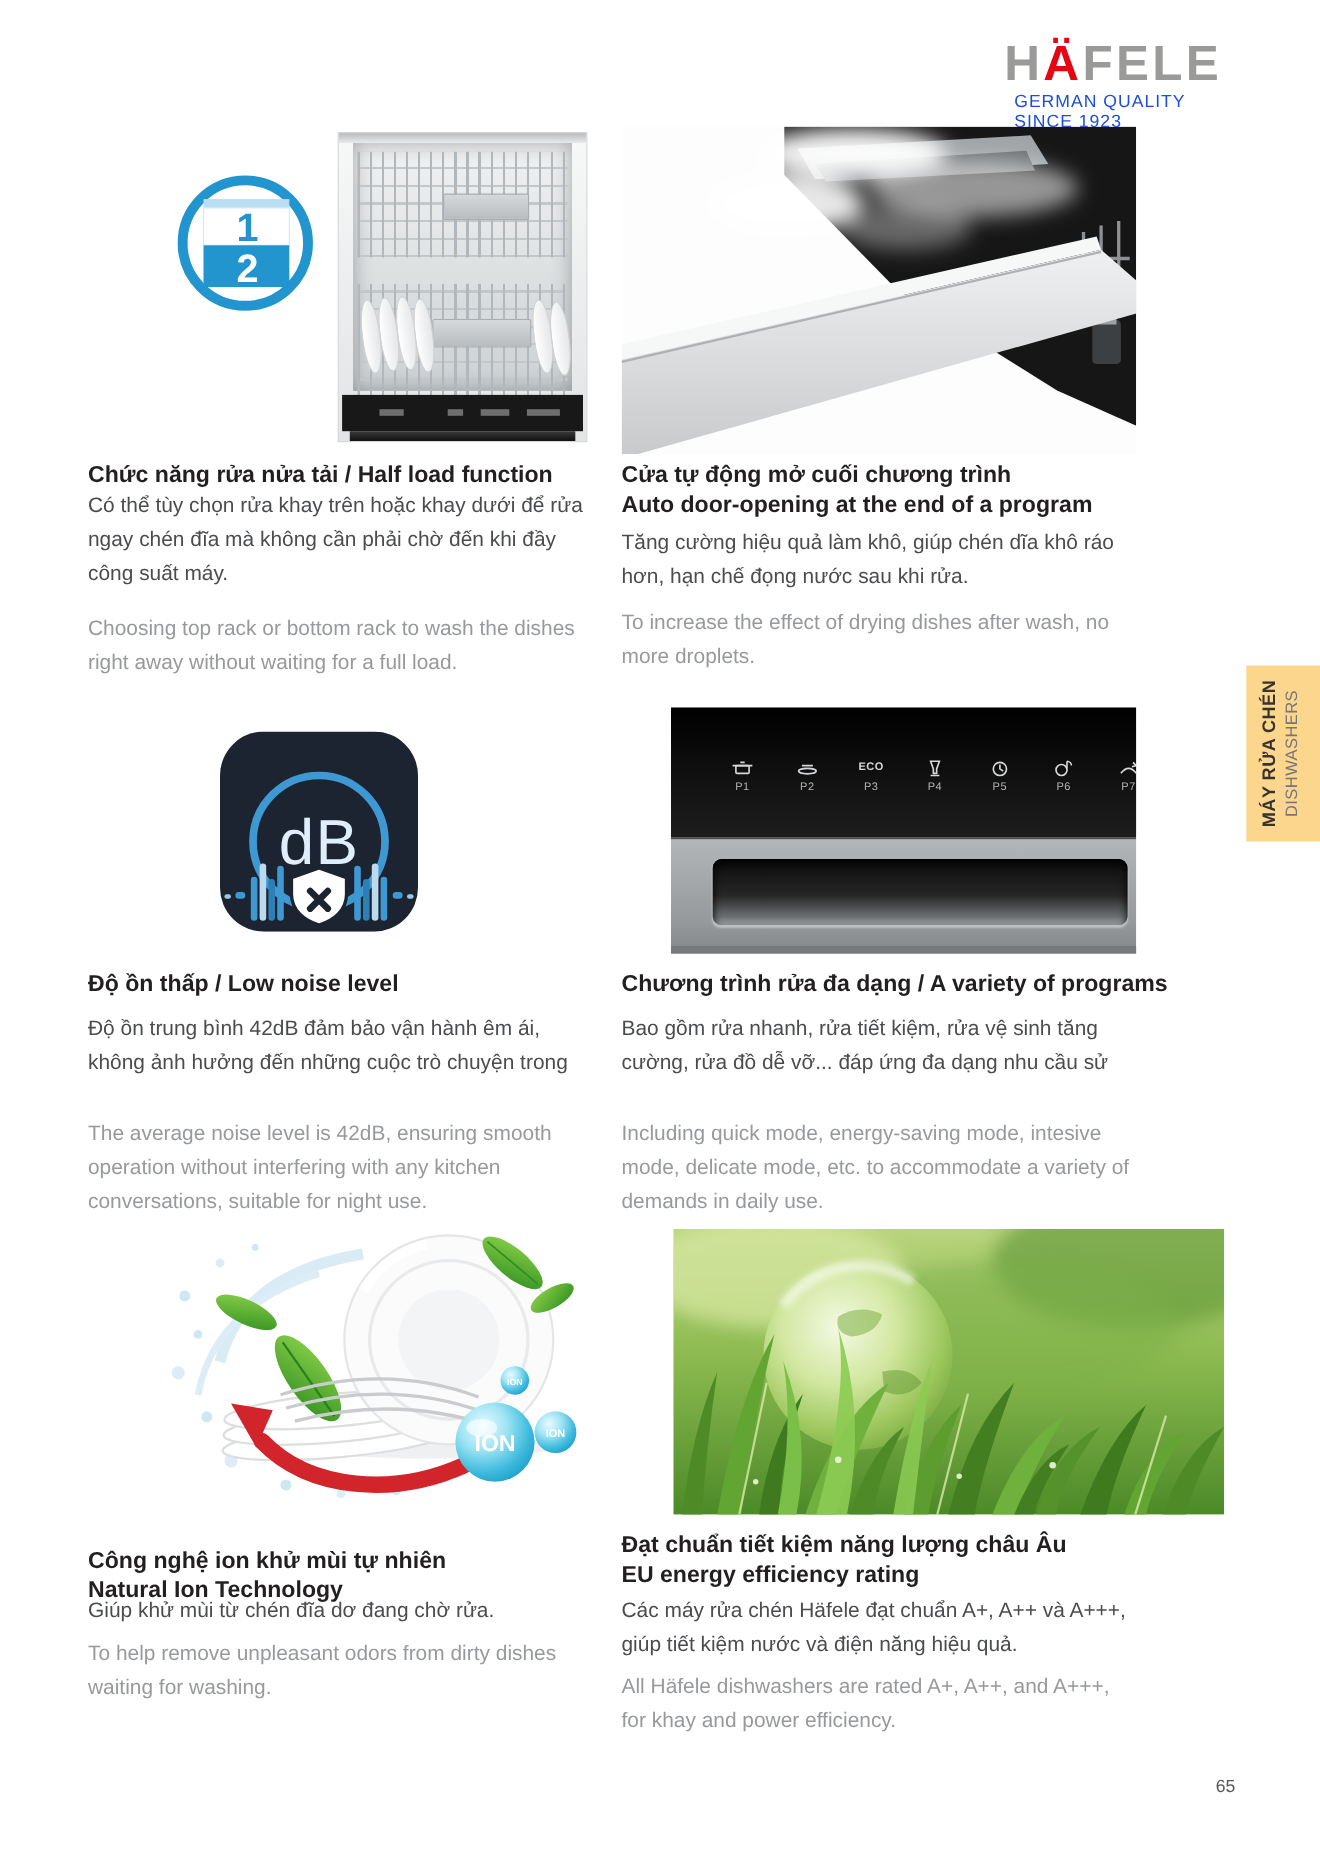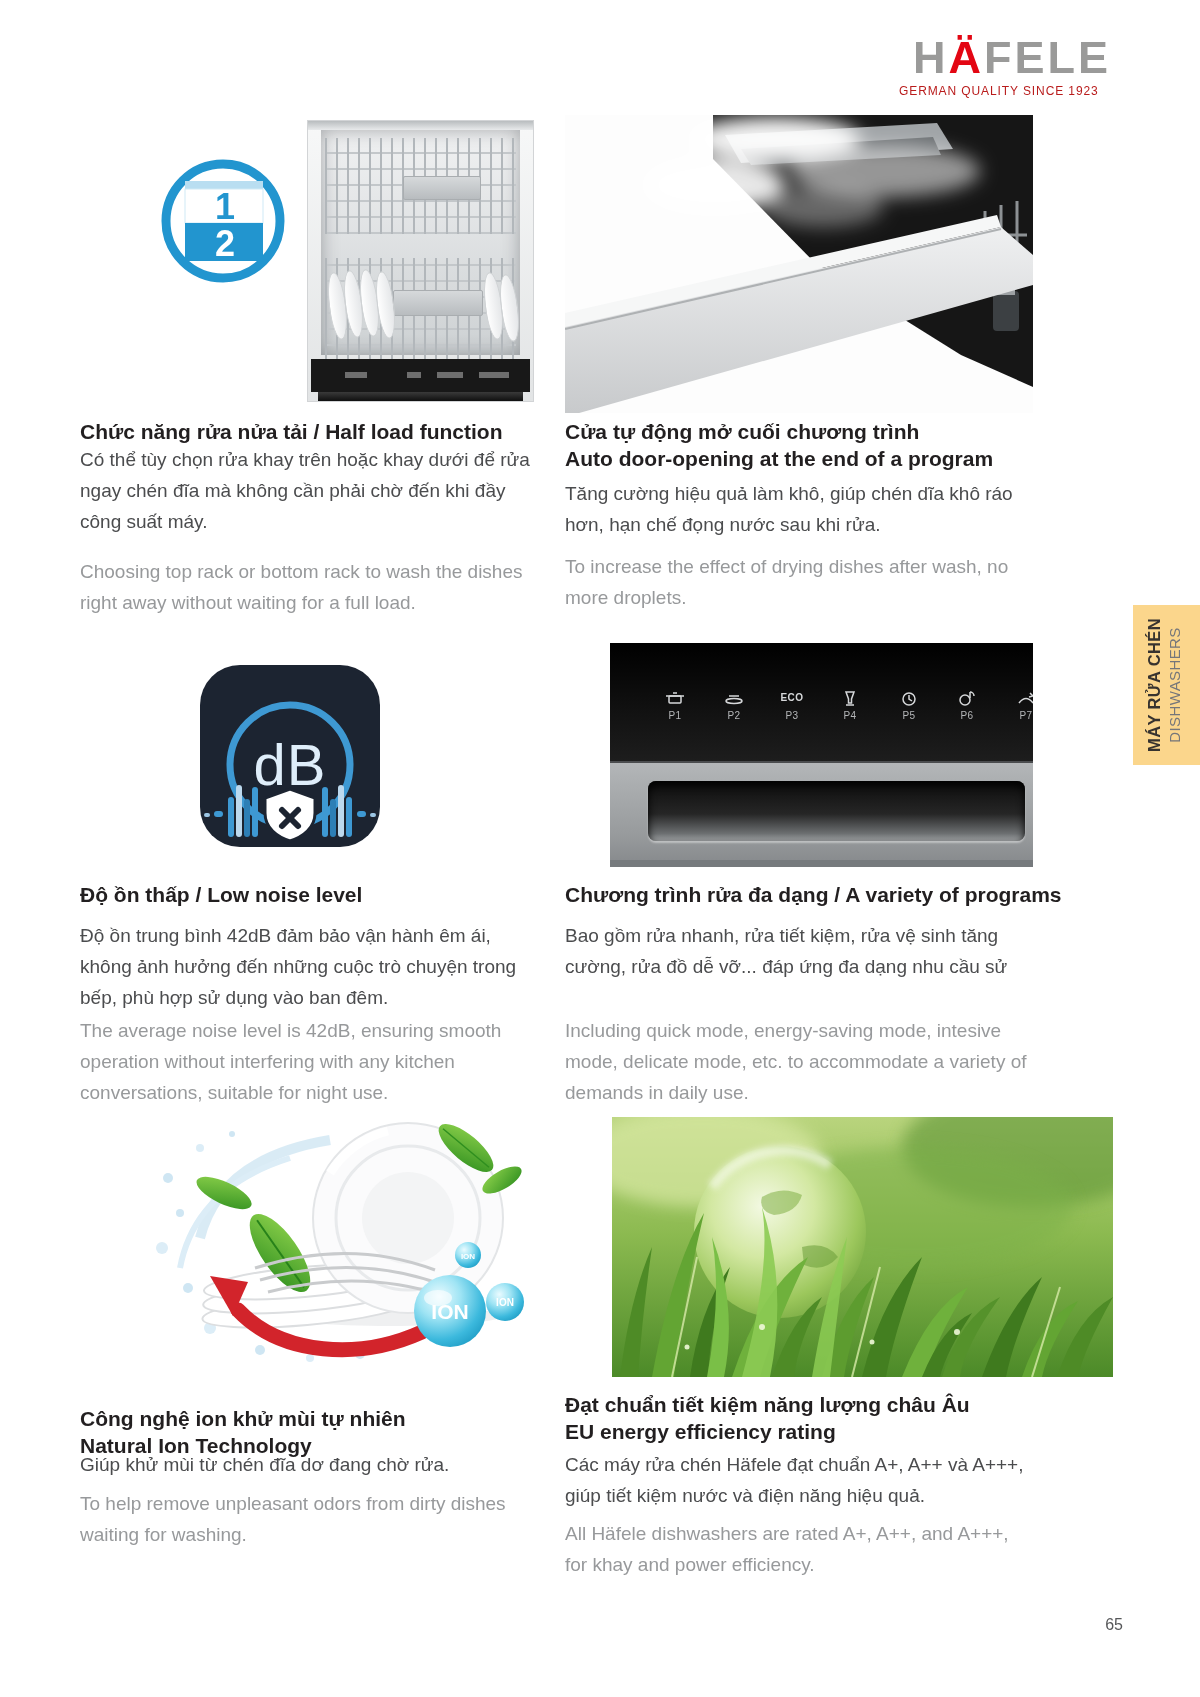--- a/index.html
+++ b/index.html
@@ -8,21 +8,21 @@
   .abs{position:absolute;}
   .line{white-space:nowrap;}
   .h{font-weight:700;font-size:21px;line-height:27px;color:#221f20;}
   .vi{font-size:19px;line-height:31px;color:#4b4c4e;}
   .en{font-size:19px;line-height:31px;color:#97999b;}
 
   
   .logo{left:913px;top:36px;width:200px;font-weight:700;font-size:45px;line-height:44px;
         letter-spacing:3px;color:#9a9a99;}
   .logo .um{color:#e30613;}
-  .tagline{left:899px;top:84px;width:210px;font-size:12px;letter-spacing:0.9px;color:#b91c1c;}
+  .tagline{left:922px;top:84px;width:210px;font-size:16px;letter-spacing:0.9px;color:#1d4ed8;}
 
   
   .tab{left:1133px;top:605px;width:67px;height:160px;background:#fbd68c;}
   .tab-inner{position:absolute;left:50%;top:50%;width:160px;height:48px;
              transform:translate(-50%,-50%) rotate(-90deg);text-align:center;}
   .tab-l1{font-weight:700;font-size:16.5px;line-height:22px;color:#37332f;letter-spacing:.4px;}
   .tab-l2{font-size:15px;line-height:20px;color:#75767a;letter-spacing:.4px;}
 
   .pagenum{left:1078px;top:1616px;width:45px;text-align:right;font-size:16px;color:#565759;}
 
@@ -190,21 +190,20 @@
         <line x1="82" y1="145" x2="98" y2="161"></line>
           <line x1="98" y1="145" x2="82" y2="161"></line>
       </g>
     </svg>
   </div>
 
   <div class="abs h line" style="left:80px;top:881px;">Độ ồn thấp / Low noise level</div>
   <div class="abs vi" style="left:80px;top:920px;">
     <div class="line">Độ ồn trung bình 42dB đảm bảo vận hành êm ái,</div>
     <div class="line">không ảnh hưởng đến những cuộc trò chuyện trong</div>
-    <div class="line">bếp, phù hợp sử dụng vào ban đêm.</div>
   </div>
   <div class="abs en" style="left:80px;top:1015px;">
     <div class="line">The average noise level is 42dB, ensuring smooth</div>
     <div class="line">operation without interfering with any kitchen</div>
     <div class="line">conversations, suitable for night use.</div>
   </div>
 
   <div class="abs panel photo">
     <div class="panel-top">
       <div class="prog" style="left:43px;text-align:center;">

